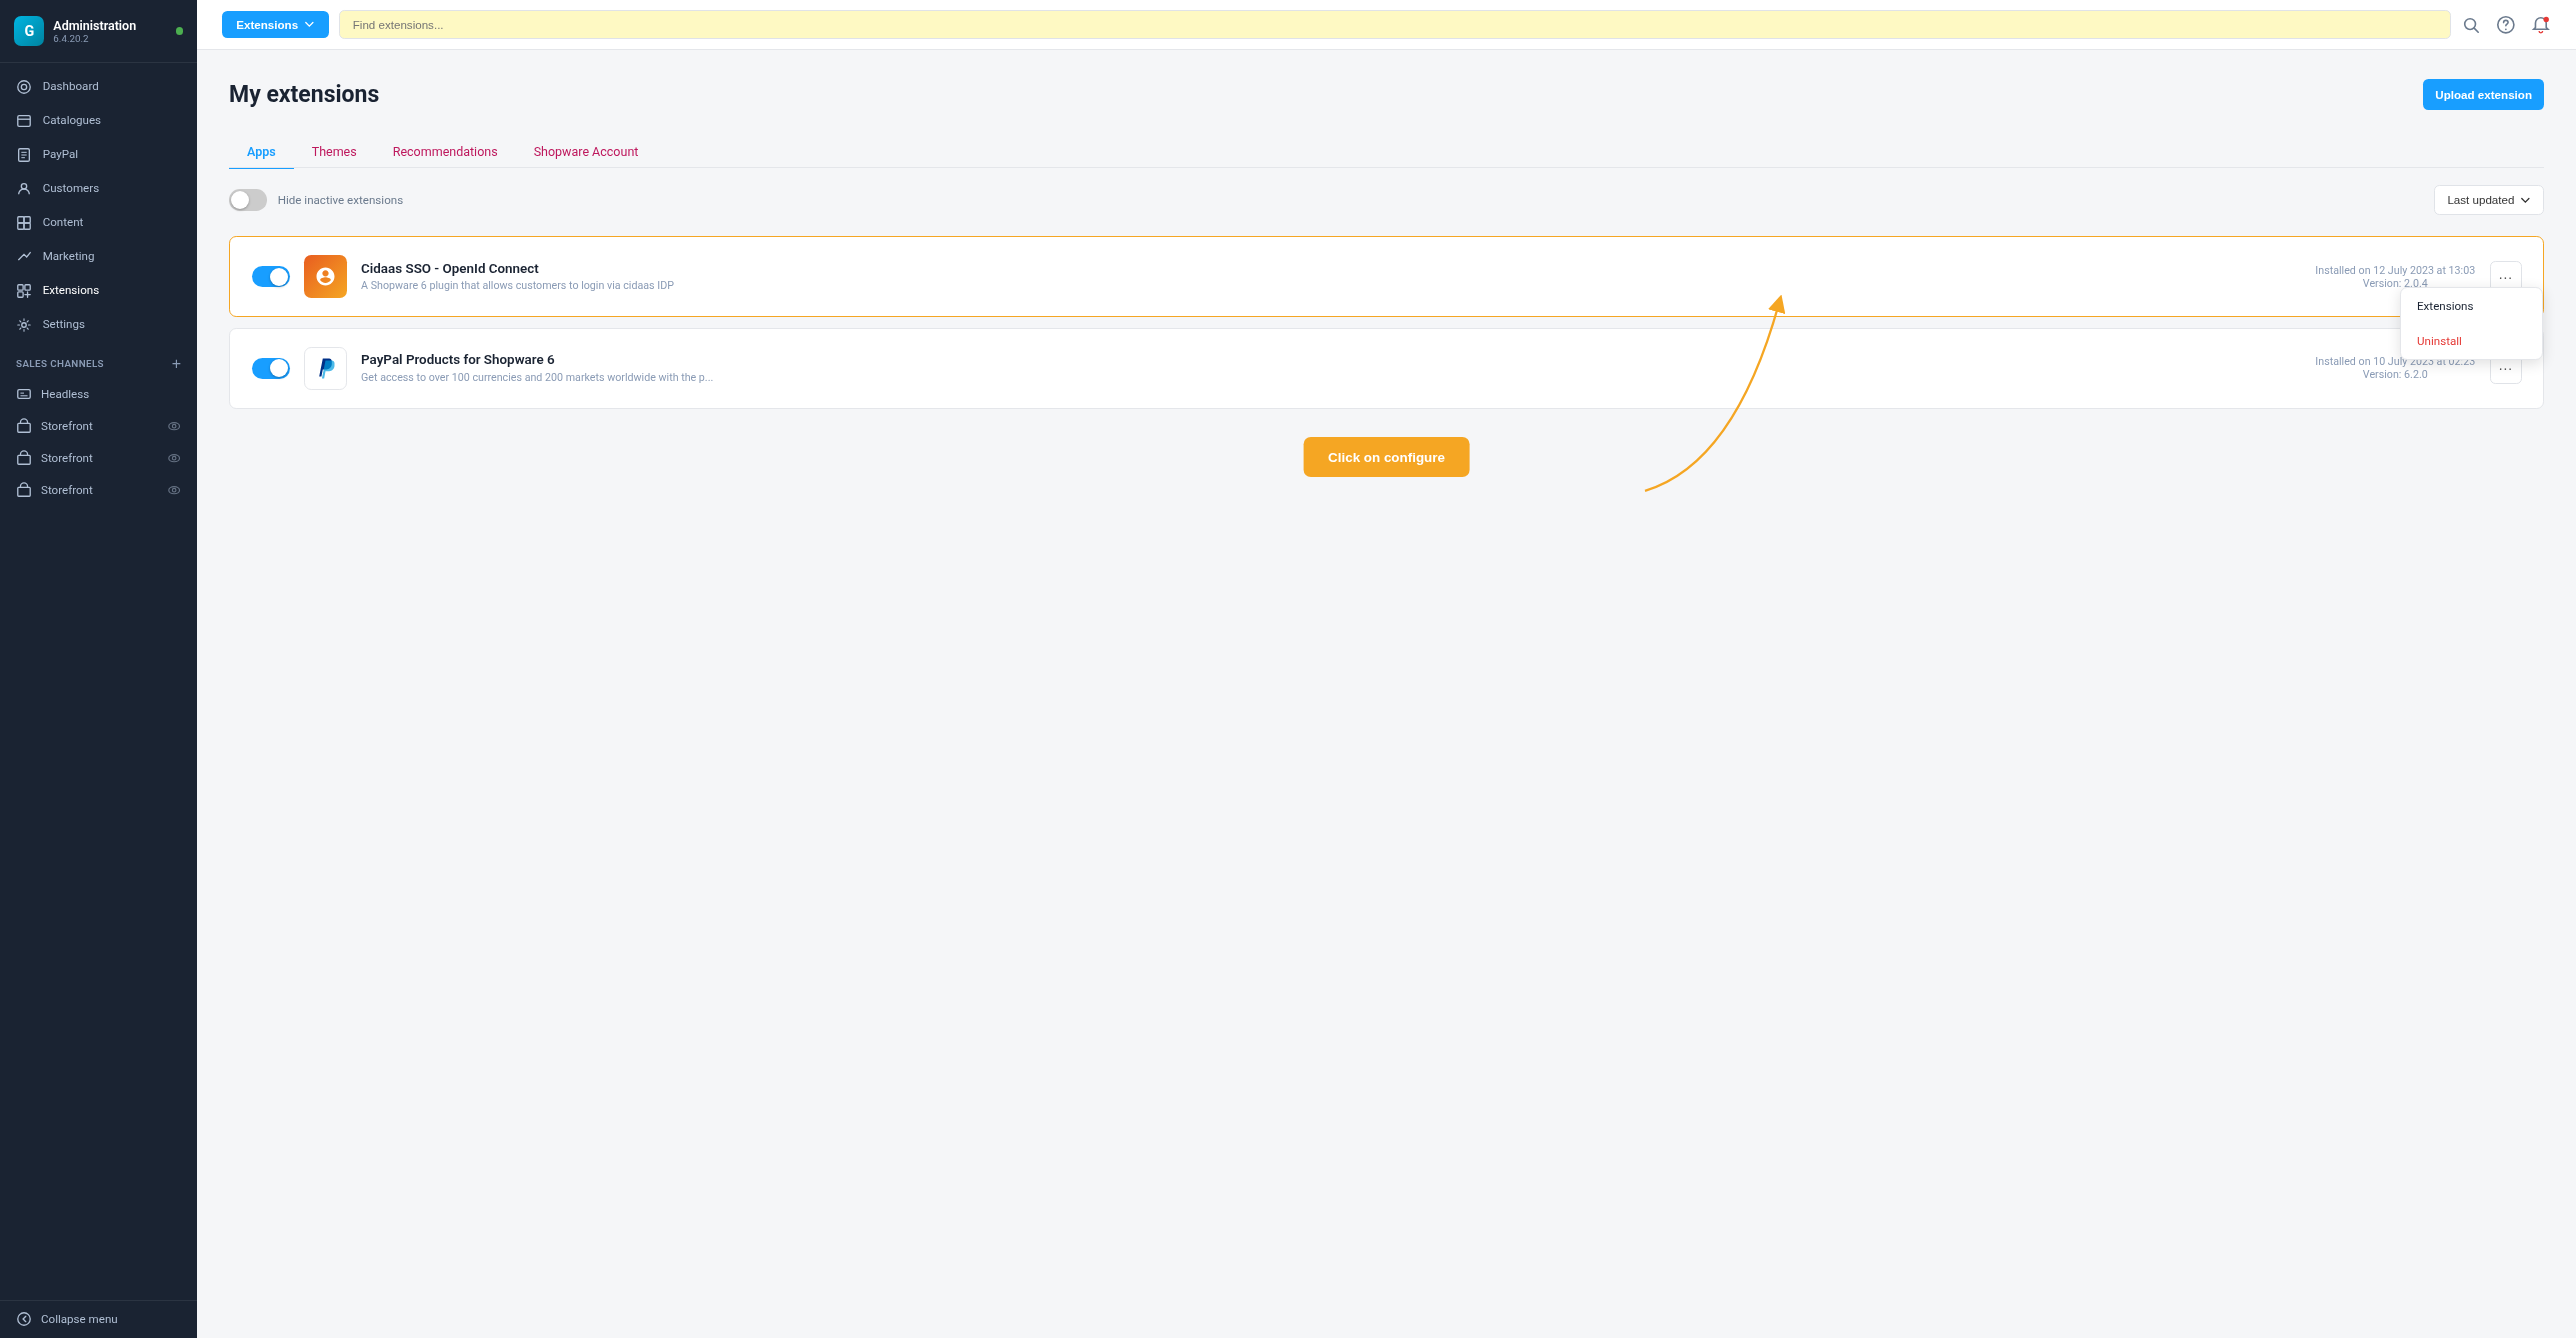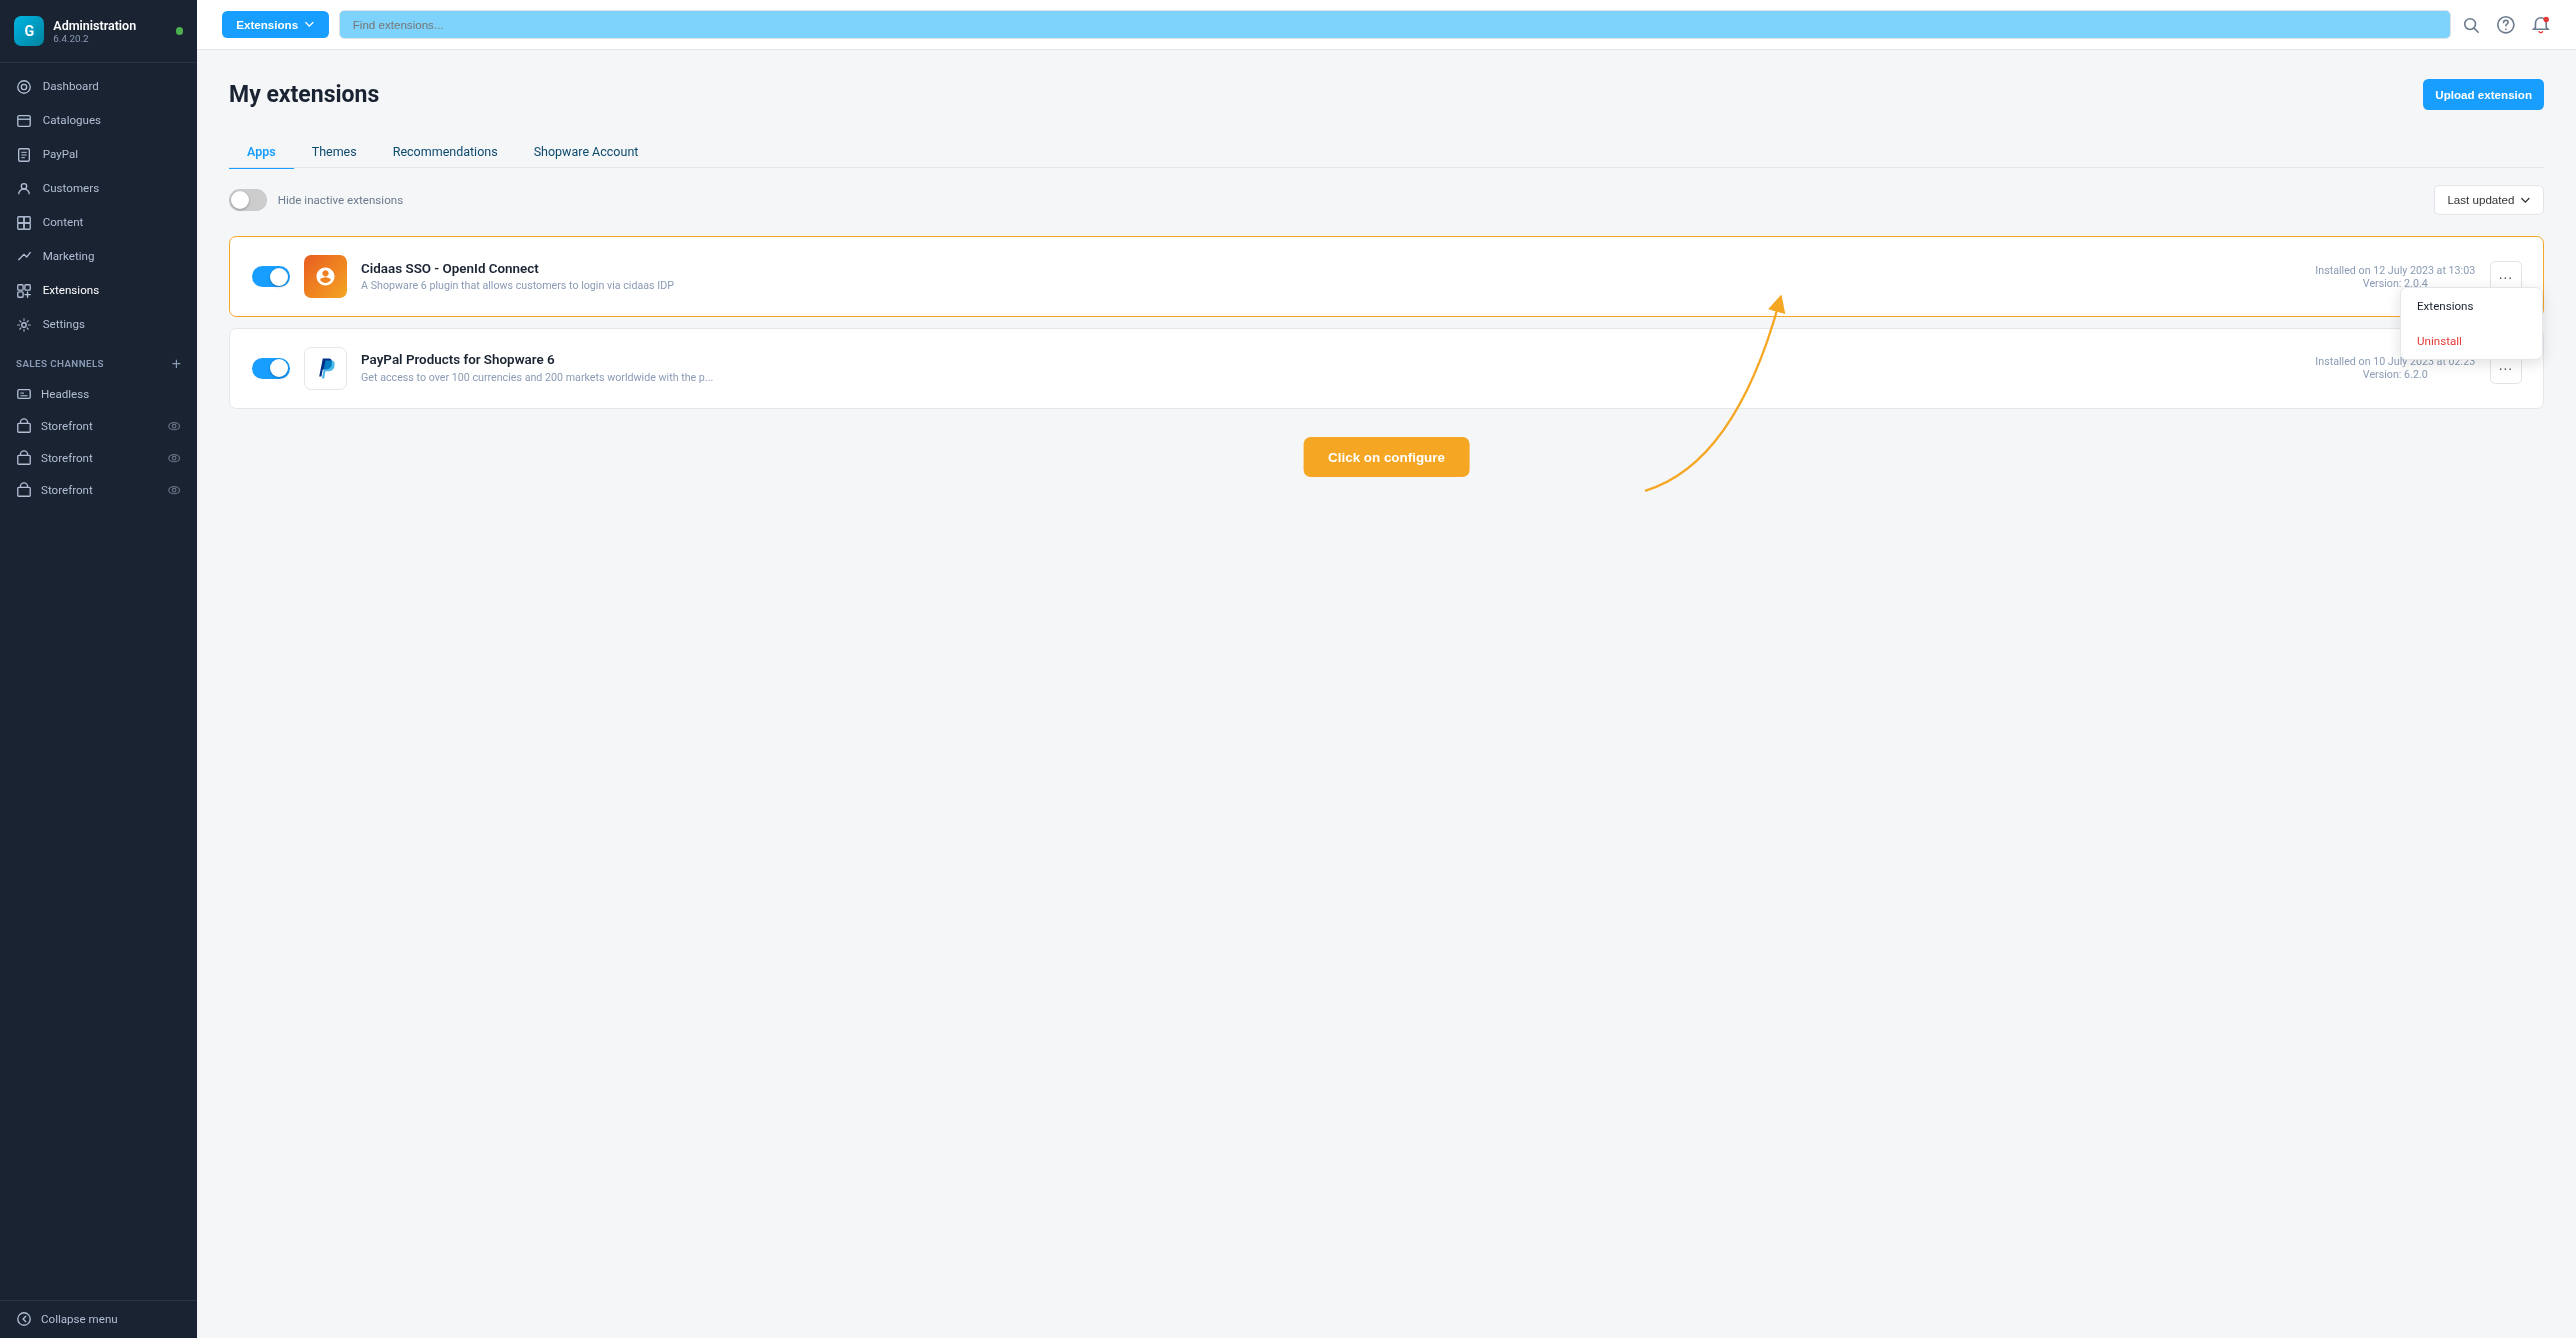--- a/index.html
+++ b/index.html
@@ -74,40 +74,40 @@
       display: flex; align-items: center; padding: 0 25px;
       height: 50px; gap: 10.7px;
     }
     .extensions-btn {
       background: #189eff; color: #fff; border: none; border-radius: 5.4px;
       padding: 7.2px 14.3px; font-size: 11.6px; font-weight: 600; cursor: pointer;
       display: flex; align-items: center; gap: 5.4px;
     }
     .search-box {
       flex: 1; border: 0.9px solid #e0e3e8; border-radius: 5.4px;
-      padding: 7.2px 12.5px; font-size: 11.6px; color: #555; background: #7dd3fc;
+      padding: 7.2px 12.5px; font-size: 11.6px; color: #555; background: #fef9c3;
       outline: none;
     }
     .topbar-actions { display: flex; gap: 16px; align-items: center; margin-left: auto; }
     .topbar-icon { color: #6b7a8d; cursor: pointer; font-size: 16px; }
 
     
     .page-content { flex: 1; overflow-y: auto; padding: 29px 32px; background: #f5f6f8; }
 
     .page-header { display: flex; align-items: center; justify-content: space-between; margin-bottom: 25px; }
     .page-title { font-size: 23px; font-weight: 700; color: #1a2332; }
     .upload-btn {
       background: #189eff; color: #fff; border: none; border-radius: 5.4px;
       padding: 9px 12px; font-size: 11.6px; font-weight: 600; cursor: pointer;
     }
 
     
     .tabs { display: flex; gap: 0; border-bottom: 1.8px solid #e4e6ea; margin-bottom: 17px; }
     .tab {
-      padding: 9px 18px; font-size: 12.5px; color: #0c4a6e; cursor: pointer;
+      padding: 9px 18px; font-size: 12.5px; color: #be185d; cursor: pointer;
       border-bottom: 1.8px solid transparent; margin-bottom: -1.8px;
     }
     .tab.active { color: #189eff; border-bottom-color: #189eff; font-weight: 600; }
 
     
     .filter-bar { display: flex; align-items: center; justify-content: space-between; margin-bottom: 21.5px; gap: 48px; }
     .toggle-wrapper { display: flex; align-items: center; gap: 10.7px; font-size: 11.6px; color: #6b7a8d; }
     .toggle {
       width: 38px; height: 21.5px; background: #ccc; border-radius: 10.7px;
       position: relative; cursor: pointer;

